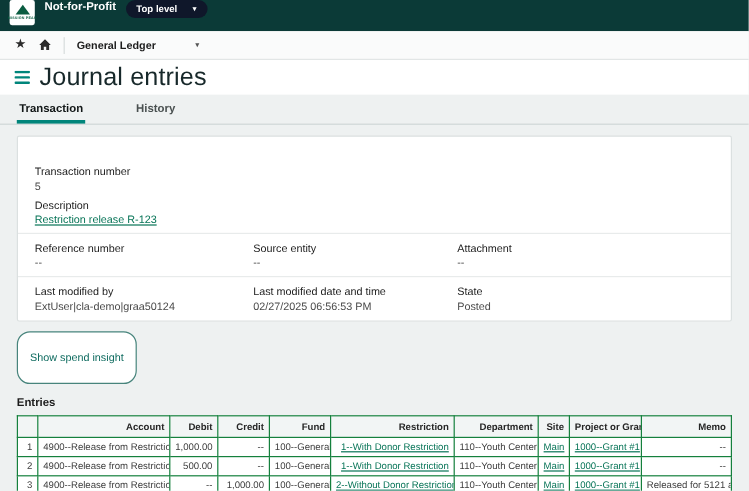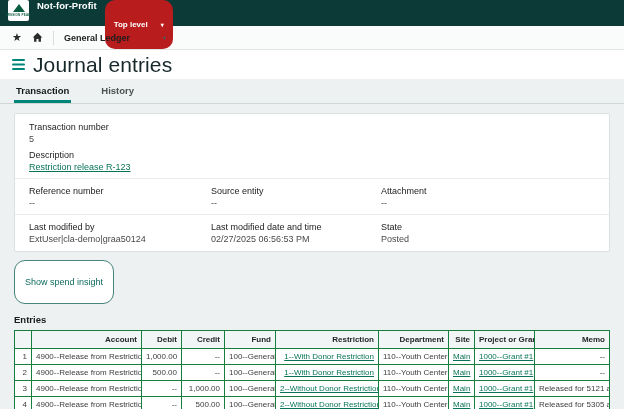--- a/index.html
+++ b/index.html
@@ -5,43 +5,43 @@
   *{box-sizing:border-box;margin:0;padding:0}
   html,body{width:624px;height:409px;overflow:hidden}
   body{font-family:"Liberation Sans",sans-serif;background:#eef1f1;color:#333;font-size:9px}
 
   
   .topbar{height:26px;background:#0b3a37;display:flex;align-items:flex-start;gap:8px;padding:0 8px}
   .logo{width:21px;height:21px;background:#fff;border-radius:2px;display:flex;flex-direction:column;align-items:center;justify-content:center;gap:1px;flex:0 0 auto}
   .logo-mountain{width:0;height:0;border-left:6px solid transparent;border-right:6px solid transparent;border-bottom:8px solid #0a5c41}
   .logo-text{font-size:3px;color:#0a5c41;letter-spacing:.2px;font-weight:bold;white-space:nowrap}
   .org-name{color:#fff;font-weight:bold;font-size:9.5px}
-  .top-level-pill{display:flex;align-items:center;gap:13px;background:#b91c1c;color:#fff;border:none;border-radius:10px;padding:20px 9px;font-size:8px;font-weight:bold;font-family:inherit;cursor:pointer}
+  .top-level-pill{display:flex;align-items:center;gap:13px;background:#0f172a;color:#fff;border:none;border-radius:10px;padding:3px 9px;font-size:8px;font-weight:bold;font-family:inherit;cursor:pointer}
   .pill-caret{font-size:6px;line-height:1}
 
   
   .navbar{height:24px;background:#fafbfb;border-bottom:1px solid #e2e6e6;display:flex;align-items:center;gap:10px;padding:0 12px}
   .nav-icon{display:flex;align-items:center;cursor:pointer}
   .star{color:#2b2b2b;font-size:11px;line-height:1}
   .v-divider{width:1px;height:14px;background:#d8dcdc}
   .module-select{display:flex;align-items:center;gap:33px;font-weight:bold;color:#1d1d1d;cursor:pointer}
   .module-caret{color:#555;font-size:6px;line-height:1}
 
   
   .title-row{background:#fff;height:29px;display:flex;align-items:center;gap:8px;padding:0 12px}
   .title-row h1{font-size:21px;font-weight:400;color:#17282a;letter-spacing:.1px}
   .list-icon{display:flex;align-items:center;cursor:pointer}
 
   
-  .tabs{display:flex;gap:28px;padding:0 14px;border-bottom:1px solid #cfd6d6;background:#eef1f1}
+  .tabs{display:flex;gap:40px;padding:0 14px;border-bottom:1px solid #cfd6d6;background:#eef1f1}
   .tab{padding:6px 2px 4px;font-size:9.5px;font-weight:bold;color:#4a5151;cursor:pointer;border-bottom:3px solid transparent}
   .tab.active{color:#121717;border-bottom-color:#00857b}
 
   
-  .card{margin:9px 14px 0;background:#fff;border:1px solid #dbe0e0;border-radius:2px;padding:8px 14px 3px}
+  .card{margin:9px 14px 0;background:#fff;border:1px solid #dbe0e0;border-radius:2px;padding:24px 14px 3px}
   .frow{display:grid;grid-template-columns:182px 170px 1fr;margin-bottom:6px}
   .field{min-width:0}
   .flabel{color:#1c1c1c;margin-bottom:2px}
   .fvalue{color:#4a4a4a;white-space:nowrap}
   a.link,.link{color:#077457;text-decoration:underline;cursor:pointer}
   .card-divider{border-top:1px solid #e8ebeb;margin:0 -14px 7px}
 
   
   .spend-btn{margin:8px 0 0 14px;background:#fff;border:1px solid #47847c;color:#0e6b5f;border-radius:11px;padding:16px 10px;font-size:9px;font-family:inherit;cursor:pointer}
 

